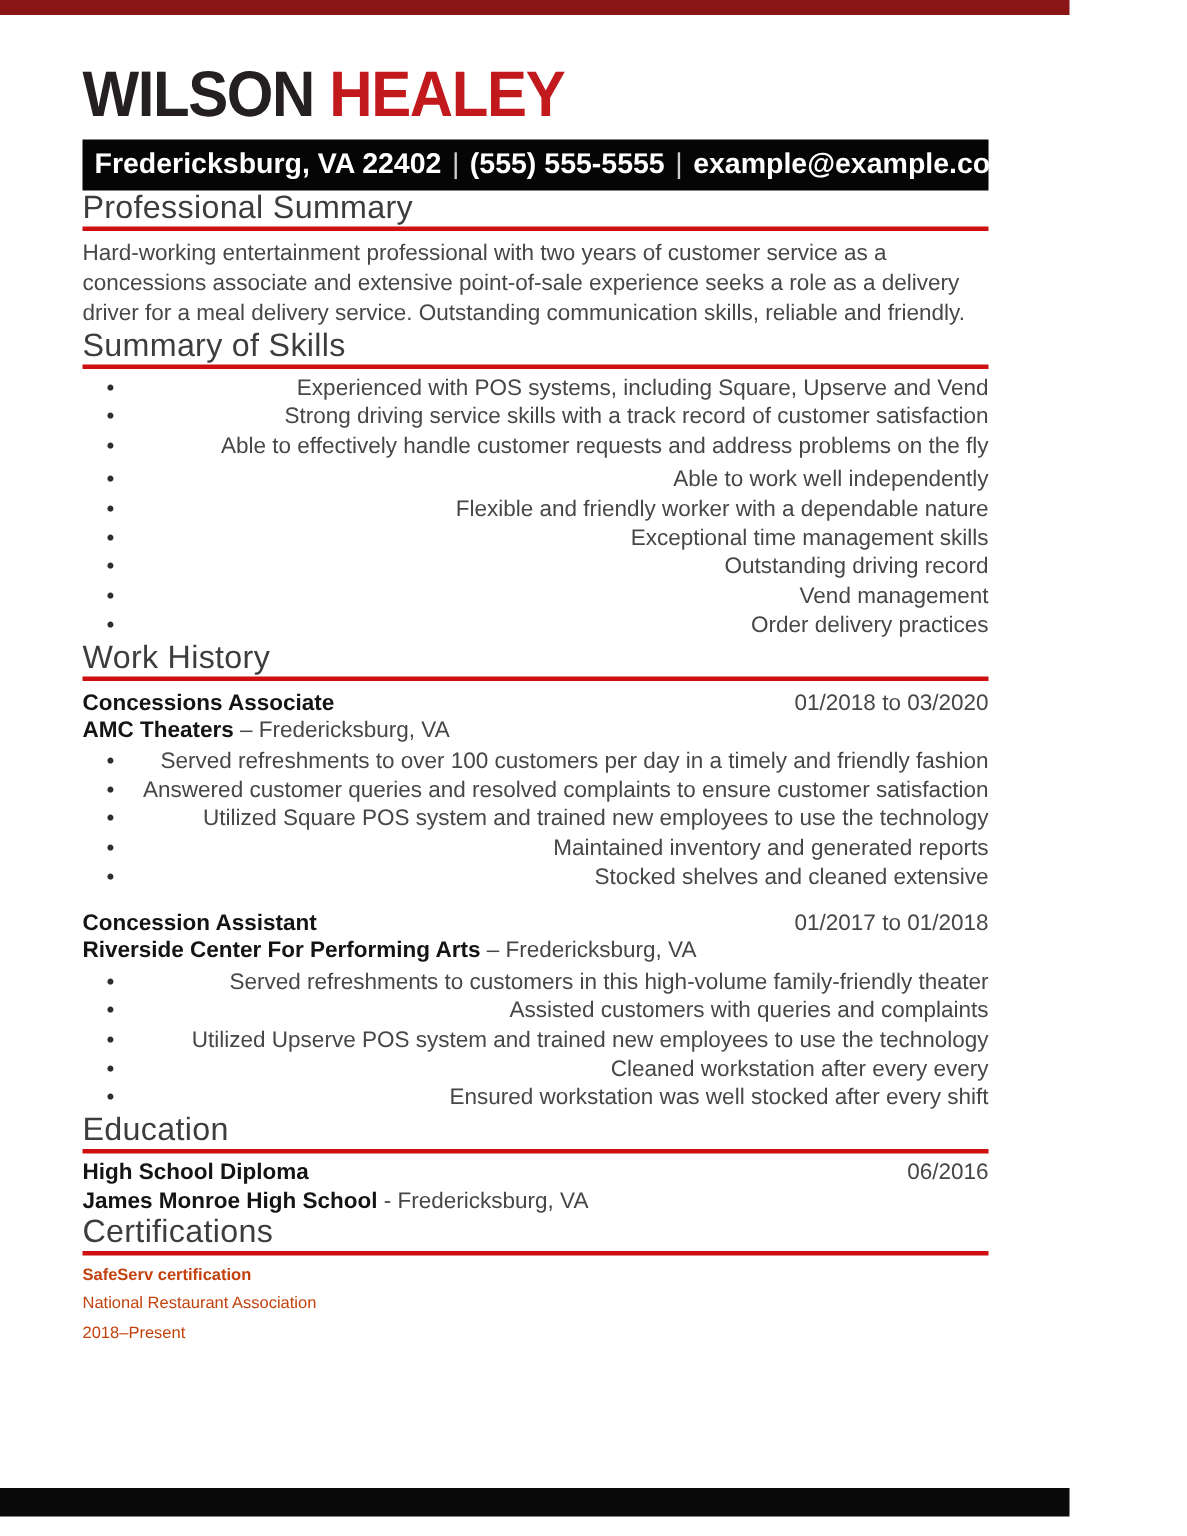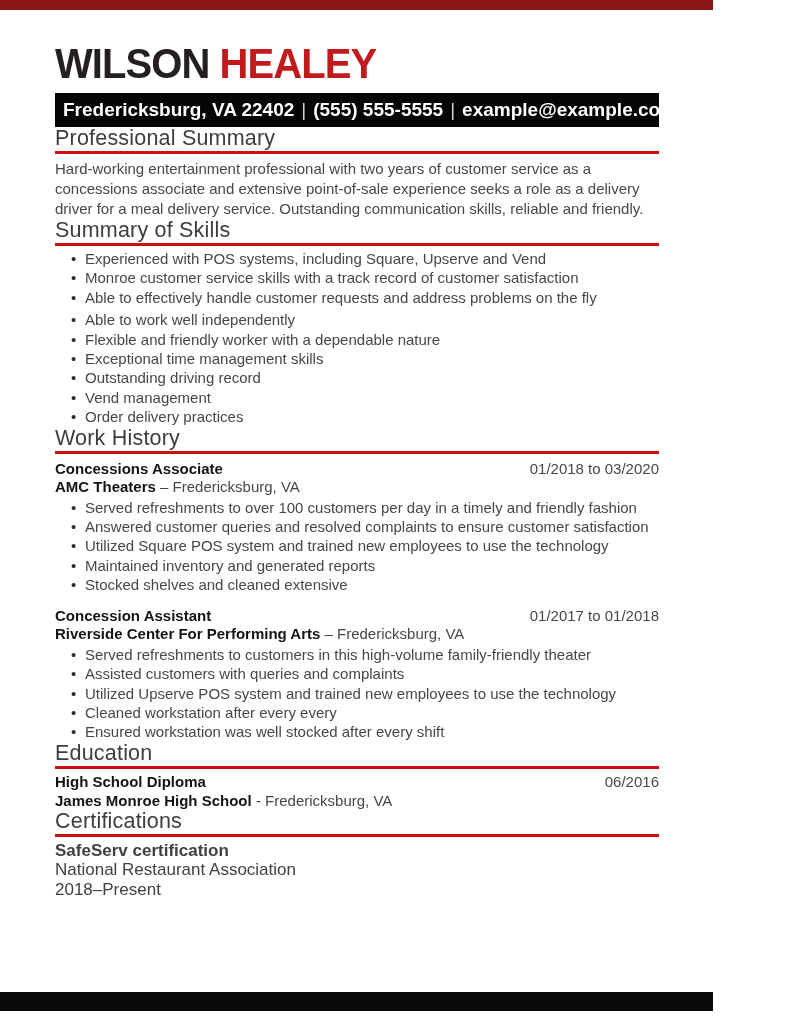--- a/index.html
+++ b/index.html
@@ -76,20 +76,21 @@
   }
   p.summary-text {
     margin: 5px 0 0 0;
     line-height: 20px;
   }
 
   ul.bullets {
     list-style: none;
     margin: 3px 0 0 0;
     padding: 0;
+    text-align: right;
   }
   ul.bullets li {
     position: relative;
     padding-left: 30px;
     font-size: 15px;
     line-height: 19.4px;
     color: #474747;
   }
   ul.bullets li::before {
     content: "\2022";
@@ -121,23 +122,23 @@
     font-size: 15px;
     line-height: 18px;
     color: #474747;
   }
   .job .bullets { margin-top: 2px; }
 
   .edu-block { margin-top: 4px; }
   .edu-line2 { margin-top: 1px; }
   .cert-block { margin-top: 4px; }
   .cert-line {
-    font-size: 17px;
+    font-size: 11px;
     line-height: 19.4px;
-    color: #404040;
+    color: #c2410c;
   }
 </style>
 </head>
 <body>
 
 <div class="page">
   <div class="top-accent"></div>
 
   <div class="content">
 
@@ -150,21 +151,21 @@
         <span class="pipe">|</span>
         <span>example@example.com</span>
       </div>
 
     <h2 class="section-title mt-summary">Professional Summary</h2>
     <p class="summary-text body-text">Hard-working entertainment professional with two years of customer service as a concessions associate and extensive point-of-sale experience seeks a role as a delivery driver for a meal delivery service. Outstanding communication skills, reliable and friendly.</p>
 
     <h2 class="section-title mt-skills">Summary of Skills</h2>
     <ul class="bullets">
       <li>Experienced with POS systems, including Square, Upserve and Vend</li>
-      <li>Monroe customer service skills with a track record of customer satisfaction</li>
+      <li>Strong driving service skills with a track record of customer satisfaction</li>
       <li>Able to effectively handle customer requests and address problems on the fly</li>
     </ul>
     <ul class="bullets">
       <li>Able to work well independently</li>
       <li>Flexible and friendly worker with a dependable nature</li>
       <li>Exceptional time management skills</li>
       <li>Outstanding driving record</li>
       <li>Vend management</li>
       <li>Order delivery practices</li>
     </ul>

